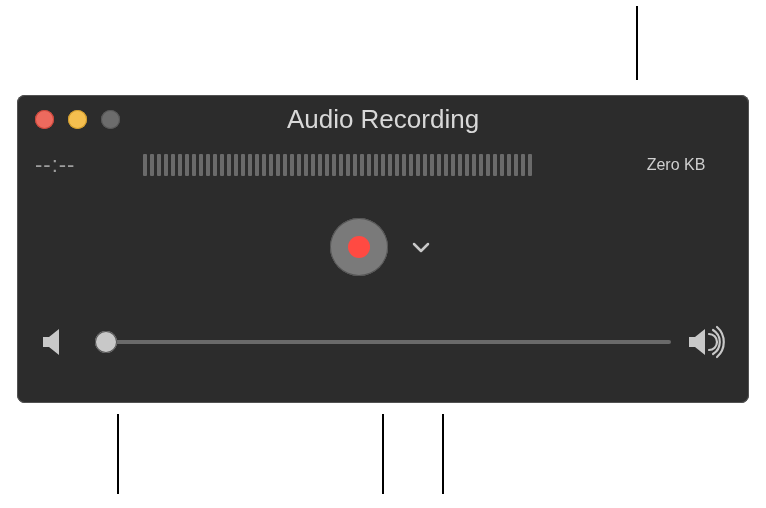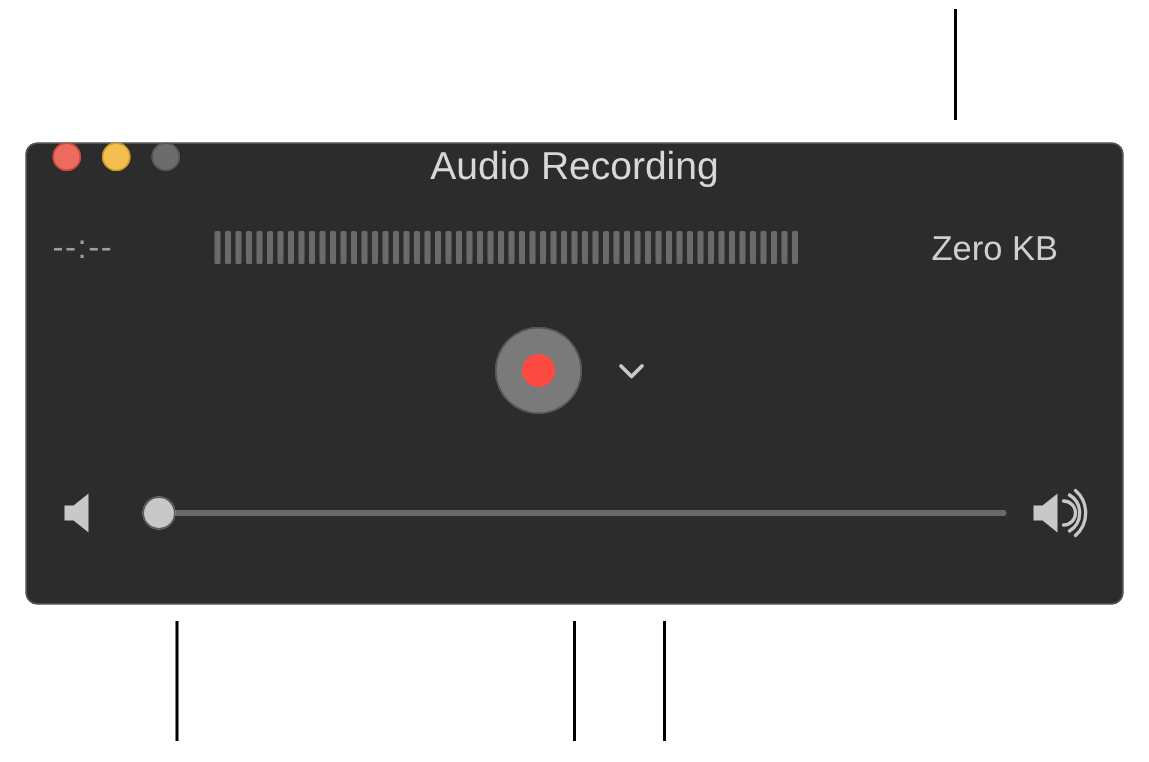--- a/index.html
+++ b/index.html
@@ -32,21 +32,21 @@
       height: 308px;
       background: #2c2c2c;
       border-radius: 8px;
       box-shadow: 0 0 0 1px #525252 inset;
       overflow: hidden;
     }
 
     .titlebar {
       height: 48px;
       display: flex;
-      align-items: flex-start;
+      align-items: center;
       position: relative;
     }
     .traffic {
       display: flex;
       gap: 14px;
       padding-left: 18px;
     }
     .tl-dot {
       width: 19px;
       height: 19px;
@@ -85,23 +85,23 @@
       gap: 3px;
       align-items: stretch;
     }
     .tick {
       width: 4px;
       background: #6a6a6a;
       border-radius: 1px;
     }
     .size {
       color: #cfcfcf;
-      font-size: 23px;
+      font-size: 16px;
       white-space: nowrap;
-      text-align: left;
+      text-align: center;
       min-width: 110px;
     }
 
     .controls {
       height: 120px;
       display: flex;
       align-items: center;
       justify-content: center;
       gap: 18px;
     }

